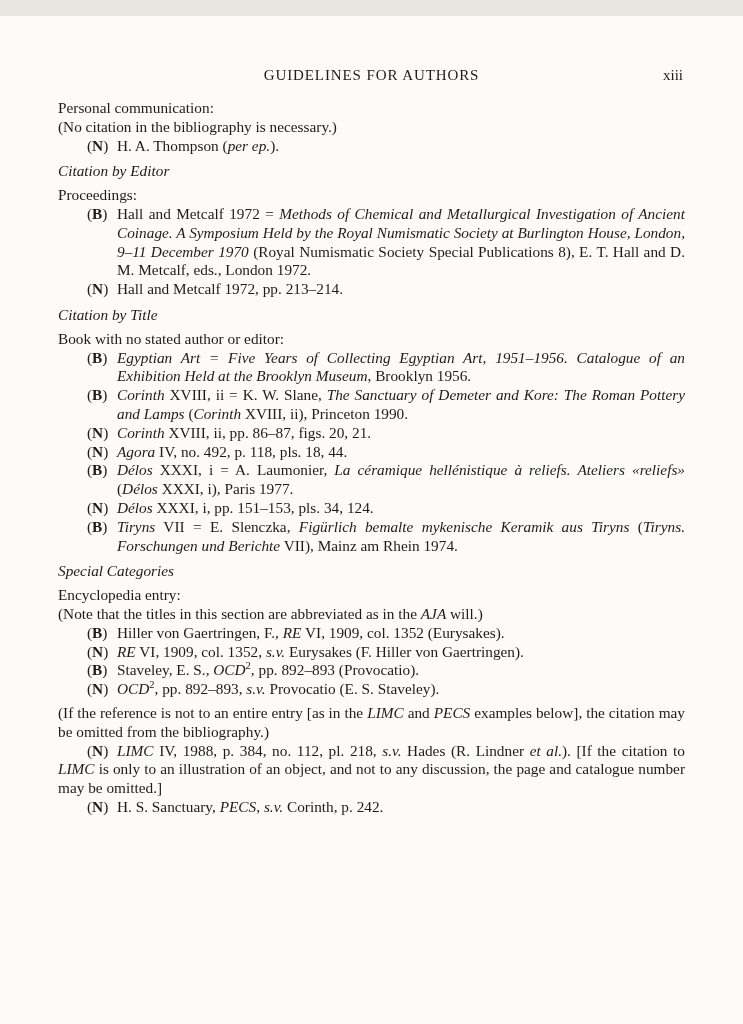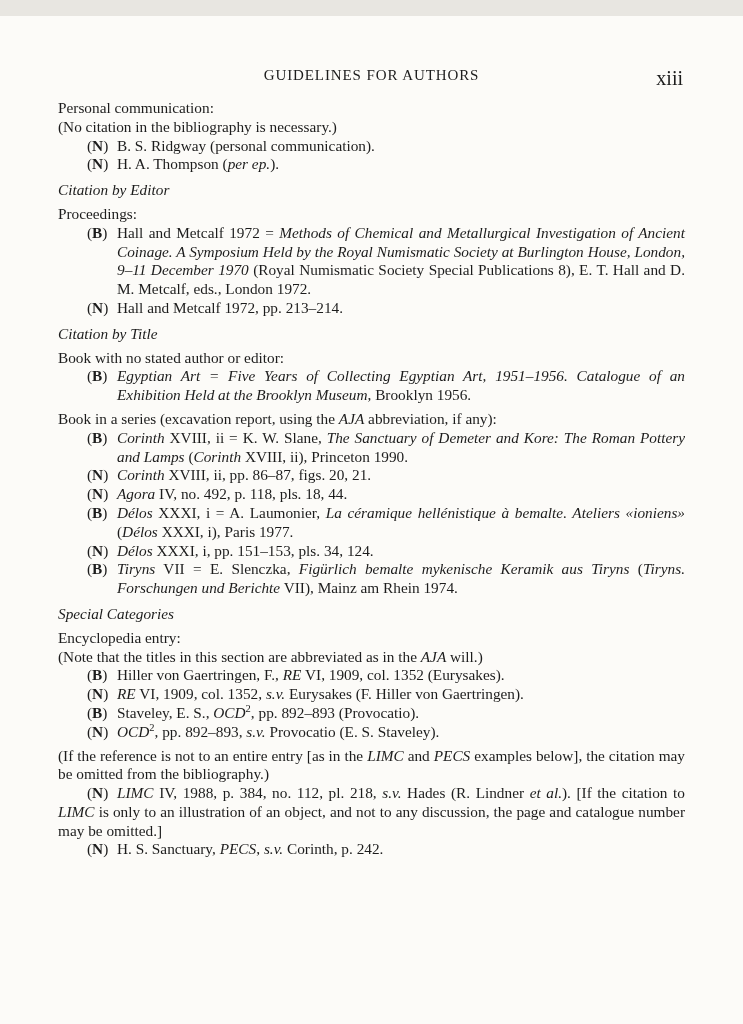--- a/index.html
+++ b/index.html
@@ -27,21 +27,21 @@
   .header-title {
     text-align: center;
     font-size: 15px;
     letter-spacing: 0.9px;
     white-space: nowrap;
   }
   .header-page-number {
     position: absolute;
     right: 2px;
     top: 0;
-    font-size: 20px;
+    font-size: 15px;
   }
   .content {
     position: absolute;
     top: 83px;
     left: 58px;
     width: 627px;
     font-size: 15.3px;
     line-height: 18.8px;
     text-align: justify;
   }
@@ -64,34 +64,32 @@
 <body>
 
 <div class="page" style="--paper: #fcfbf8; --ink: #1c1c1c;">
   <div class="header">
     <div class="header-title">GUIDELINES FOR AUTHORS</div>
     <div class="header-page-number">xiii</div>
   </div>
   <div class="content" id="doc-content">
       <div class="para"><span>Personal communication:</span></div>
       <div class="para"><span>(No citation in the bibliography is necessary.)</span></div>
-      <div class="entry"><span class="lbl">(<b>N</b>)</span><span>B. S. Ridgway (personal communication).</span></div>
       <div class="entry"><span class="lbl">(<b>N</b>)</span><span>H. A. Thompson (</span><span class="st-i">per ep.</span><span>).</span></div>
       <div class="heading"><span class="st-i">Citation by Editor</span></div>
       <div class="para"><span>Proceedings:</span></div>
       <div class="entry"><span class="lbl">(<b>B</b>)</span><span>Hall and Metcalf 1972 = </span><span class="st-i">Methods of Chemical and Metallurgical Investigation of Ancient Coinage. A Symposium Held by the Royal Numismatic Society at Burlington House, London, 9–11 December 1970</span><span> (Royal Numismatic Society Special Publications 8), E. T. Hall and D. M. Metcalf, eds., London 1972.</span></div>
       <div class="entry"><span class="lbl">(<b>N</b>)</span><span>Hall and Metcalf 1972, pp. 213–214.</span></div>
       <div class="heading"><span class="st-i">Citation by Title</span></div>
       <div class="para"><span>Book with no stated author or editor:</span></div>
       <div class="entry"><span class="lbl">(<b>B</b>)</span><span class="st-i">Egyptian Art = Five Years of Collecting Egyptian Art, 1951–1956. Catalogue of an Exhibition Held at the Brooklyn Museum</span><span>, Brooklyn 1956.</span></div>
-      <div class="para para-gap"><span>Book in a series (excavation report, using the </span><span class="st-i">AJA</span><span> abbreviation, if any):</span></div>
       <div class="entry"><span class="lbl">(<b>B</b>)</span><span class="st-i">Corinth</span><span> XVIII, ii = K. W. Slane, </span><span class="st-i">The Sanctuary of Demeter and Kore: The Roman Pottery and Lamps</span><span> (</span><span class="st-i">Corinth</span><span> XVIII, ii), Princeton 1990.</span></div>
       <div class="entry"><span class="lbl">(<b>N</b>)</span><span class="st-i">Corinth</span><span> XVIII, ii, pp. 86–87, figs. 20, 21.</span></div>
       <div class="entry"><span class="lbl">(<b>N</b>)</span><span class="st-i">Agora</span><span> IV, no. 492, p. 118, pls. 18, 44.</span></div>
-      <div class="entry"><span class="lbl">(<b>B</b>)</span><span class="st-i">Délos</span><span> XXXI, i = A. Laumonier, </span><span class="st-i">La céramique hellénistique à bemalte. Ateliers «ioniens»</span><span> (</span><span class="st-i">Délos</span><span> XXXI, i), Paris 1977.</span></div>
+      <div class="entry"><span class="lbl">(<b>B</b>)</span><span class="st-i">Délos</span><span> XXXI, i = A. Laumonier, </span><span class="st-i">La céramique hellénistique à reliefs. Ateliers «reliefs»</span><span> (</span><span class="st-i">Délos</span><span> XXXI, i), Paris 1977.</span></div>
       <div class="entry"><span class="lbl">(<b>N</b>)</span><span class="st-i">Délos</span><span> XXXI, i, pp. 151–153, pls. 34, 124.</span></div>
       <div class="entry"><span class="lbl">(<b>B</b>)</span><span class="st-i">Tiryns</span><span> VII = E. Slenczka, </span><span class="st-i">Figürlich bemalte mykenische Keramik aus Tiryns</span><span> (</span><span class="st-i">Tiryns. Forschungen und Berichte</span><span> VII), Mainz am Rhein 1974.</span></div>
       <div class="heading"><span class="st-i">Special Categories</span></div>
       <div class="para"><span>Encyclopedia entry:</span></div>
       <div class="para"><span>(Note that the titles in this section are abbreviated as in the </span><span class="st-i">AJA</span><span> will.)</span></div>
       <div class="entry"><span class="lbl">(<b>B</b>)</span><span>Hiller von Gaertringen, F., </span><span class="st-i">RE</span><span> VI, 1909, col. 1352 (Eurysakes).</span></div>
       <div class="entry"><span class="lbl">(<b>N</b>)</span><span class="st-i">RE</span><span> VI, 1909, col. 1352, </span><span class="st-i">s.v.</span><span> Eurysakes (F. Hiller von Gaertringen).</span></div>
       <div class="entry"><span class="lbl">(<b>B</b>)</span><span>Staveley, E. S., </span><span class="st-i">OCD</span><span class="st-s">2</span><span>, pp. 892–893 (Provocatio).</span></div>
       <div class="entry"><span class="lbl">(<b>N</b>)</span><span class="st-i">OCD</span><span class="st-s">2</span><span>, pp. 892–893, </span><span class="st-i">s.v.</span><span> Provocatio (E. S. Staveley).</span></div>
       <div class="para para-gap"><span>(If the reference is not to an entire entry [as in the </span><span class="st-i">LIMC</span><span> and </span><span class="st-i">PECS</span><span> examples below], the citation may be omitted from the bibliography.)</span></div>

